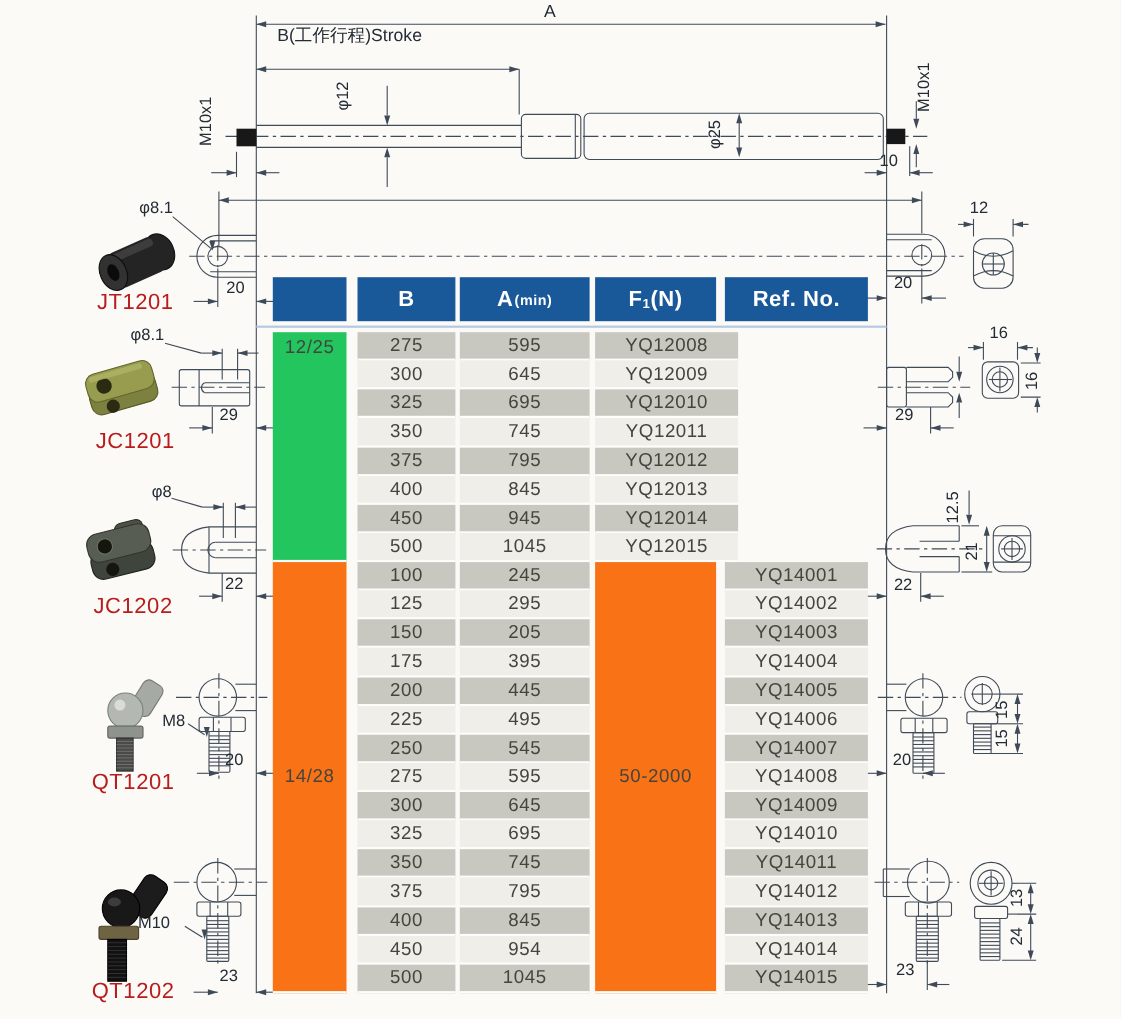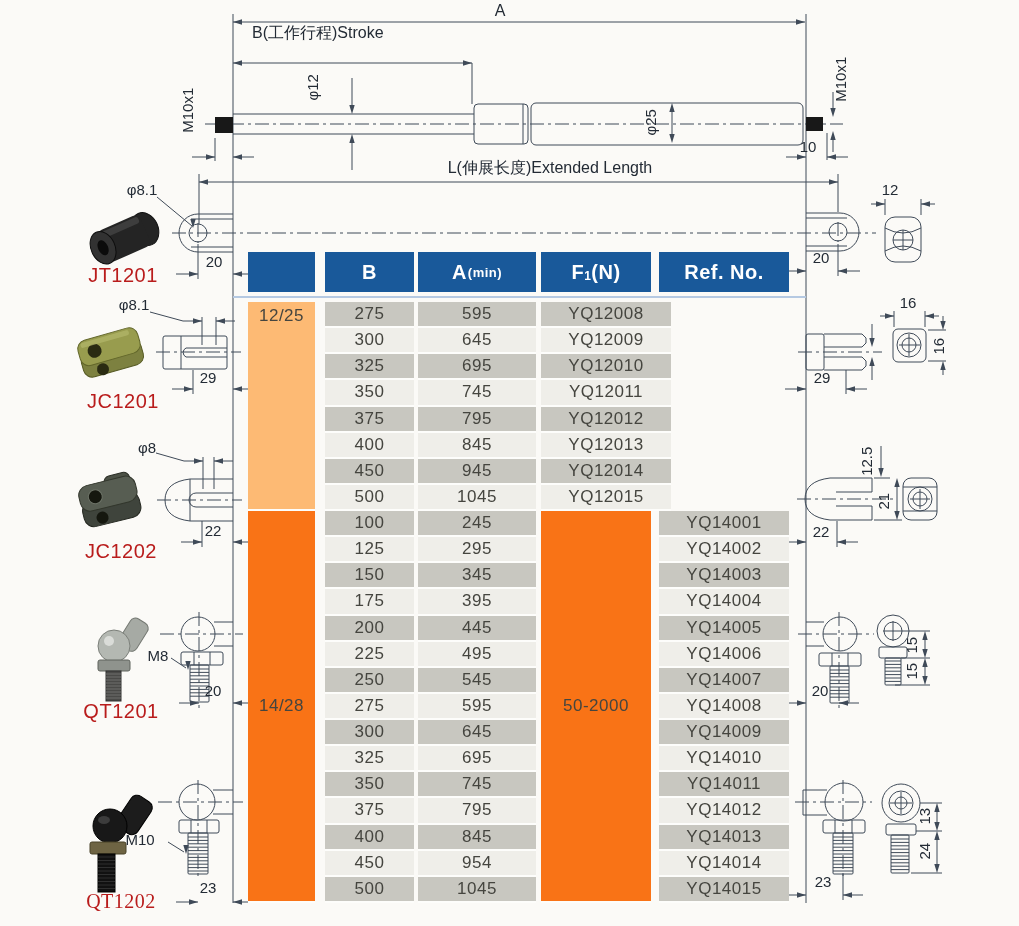--- a/index.html
+++ b/index.html
@@ -27,21 +27,21 @@
   .col{display:flex;flex-direction:column;}
   .tcell{height:26.13px;box-sizing:border-box;border-bottom:2px solid #fdfdfb;
          display:flex;align-items:center;justify-content:center;
          font-size:17px;color:#45453f;letter-spacing:.5px;}
   .odd{background:#c8c7c0;}
   .even{background:#efeee9;}
   .gcell{box-sizing:border-box;border-bottom:2px solid #fdfdfb;display:flex;justify-content:center;
          font-size:17px;color:#45453f;letter-spacing:.5px;}
   .gcell.top{align-items:flex-start;padding-top:4px;}
   .gcell.center{align-items:center;}
-  .g-light{background:#fdba74;}
+  .g-light{background:#22c55e;}
   .g-gray{background:#f97316;}
   #blue-rule{position:absolute;left:233px;top:296px;width:573px;height:2px;background:#b5c9e2;z-index:2;}
 </style>
 </head>
 <body>
 
 <div id="stage">
 
   <svg id="draw" width="1019" height="926" viewBox="0 0 1019 926">
       <line x1="233" y1="14" x2="233" y2="903" stroke="#3f4a58" stroke-width="1"></line>
@@ -416,21 +416,20 @@
         <line x1="-16" y1="33.5" x2="1" y2="33.5" stroke="#2f2f2f" stroke-width="1"></line>
         <line x1="-16" y1="37" x2="1" y2="37" stroke="#2f2f2f" stroke-width="1"></line>
         <line x1="-16" y1="40.5" x2="1" y2="40.5" stroke="#2f2f2f" stroke-width="1"></line>
       </g>
     </svg>
 
   <div id="blue-rule"></div>
 
   <span class="dim mid" style="left:485px;top:2px;width:30px;">A</span>
   <span class="dim mid" style="left:252px;top:24px;width:230px;text-align:left;">B(工作行程)Stroke</span>
-  <span class="dim mid" style="left:425px;top:159px;width:250px;">L(伸展长度)Extended Length</span>
   <span class="dim rot" style="left:290px;top:79px;width:46px;">φ12</span>
   <span class="dim rot" style="left:628px;top:114px;width:46px;">φ25</span>
   <span class="dim rot" style="left:156px;top:102px;width:64px;">M10x1</span>
   <span class="dim rot" style="left:809px;top:71px;width:64px;">M10x1</span>
   <span class="dim" style="left:795px;top:139px;width:26px;">10</span>
   <span class="dim" style="left:876px;top:182px;width:28px;">12</span>
   <span class="dim" style="left:120px;top:182px;width:44px;">φ8.1</span>
   <span class="dim" style="left:200px;top:254px;width:28px;">20</span>
   <span class="dim" style="left:807px;top:250px;width:28px;">20</span>
 
@@ -455,21 +454,21 @@
   <span class="dim" style="left:120px;top:832px;width:40px;">M10</span>
   <span class="dim" style="left:194px;top:880px;width:28px;">23</span>
   <span class="dim" style="left:809px;top:874px;width:28px;">23</span>
   <span class="dim rot" style="left:911px;top:808px;width:28px;">13</span>
   <span class="dim rot" style="left:911px;top:843px;width:28px;">24</span>
 
   <span class="plabel" style="left:86px;top:264px;width:74px;">JT1201</span>
   <span class="plabel" style="left:86px;top:390px;width:74px;">JC1201</span>
   <span class="plabel" style="left:84px;top:540px;width:74px;">JC1202</span>
   <span class="plabel" style="left:82px;top:700px;width:78px;">QT1201</span>
-  <span class="plabel" style="left:82px;top:890px;width:78px;font-family:Liberation Serif, serif;">QT1202</span>
+  <span class="plabel" style="left:82px;top:890px;width:78px;">QT1202</span>
 
   <div id="spec-table">
     <div class="hrow">
       <div class="hcell w1">
           <span></span>
         </div>
       <div class="hcell w2">
           <span>B</span>
         </div>
       <div class="hcell w3">
@@ -534,21 +533,21 @@
             <div class="tcell even">325</div>
             <div class="tcell odd">350</div>
             <div class="tcell even">375</div>
             <div class="tcell odd">400</div>
             <div class="tcell even">450</div>
             <div class="tcell odd">500</div>
           </div>
           <div class="col w3">
             <div class="tcell odd">245</div>
             <div class="tcell even">295</div>
-            <div class="tcell odd">345</div>
+            <div class="tcell odd">205</div>
             <div class="tcell even">395</div>
             <div class="tcell odd">445</div>
             <div class="tcell even">495</div>
             <div class="tcell odd">545</div>
             <div class="tcell even">595</div>
             <div class="tcell odd">645</div>
             <div class="tcell even">695</div>
             <div class="tcell odd">745</div>
             <div class="tcell even">795</div>
             <div class="tcell odd">845</div>

